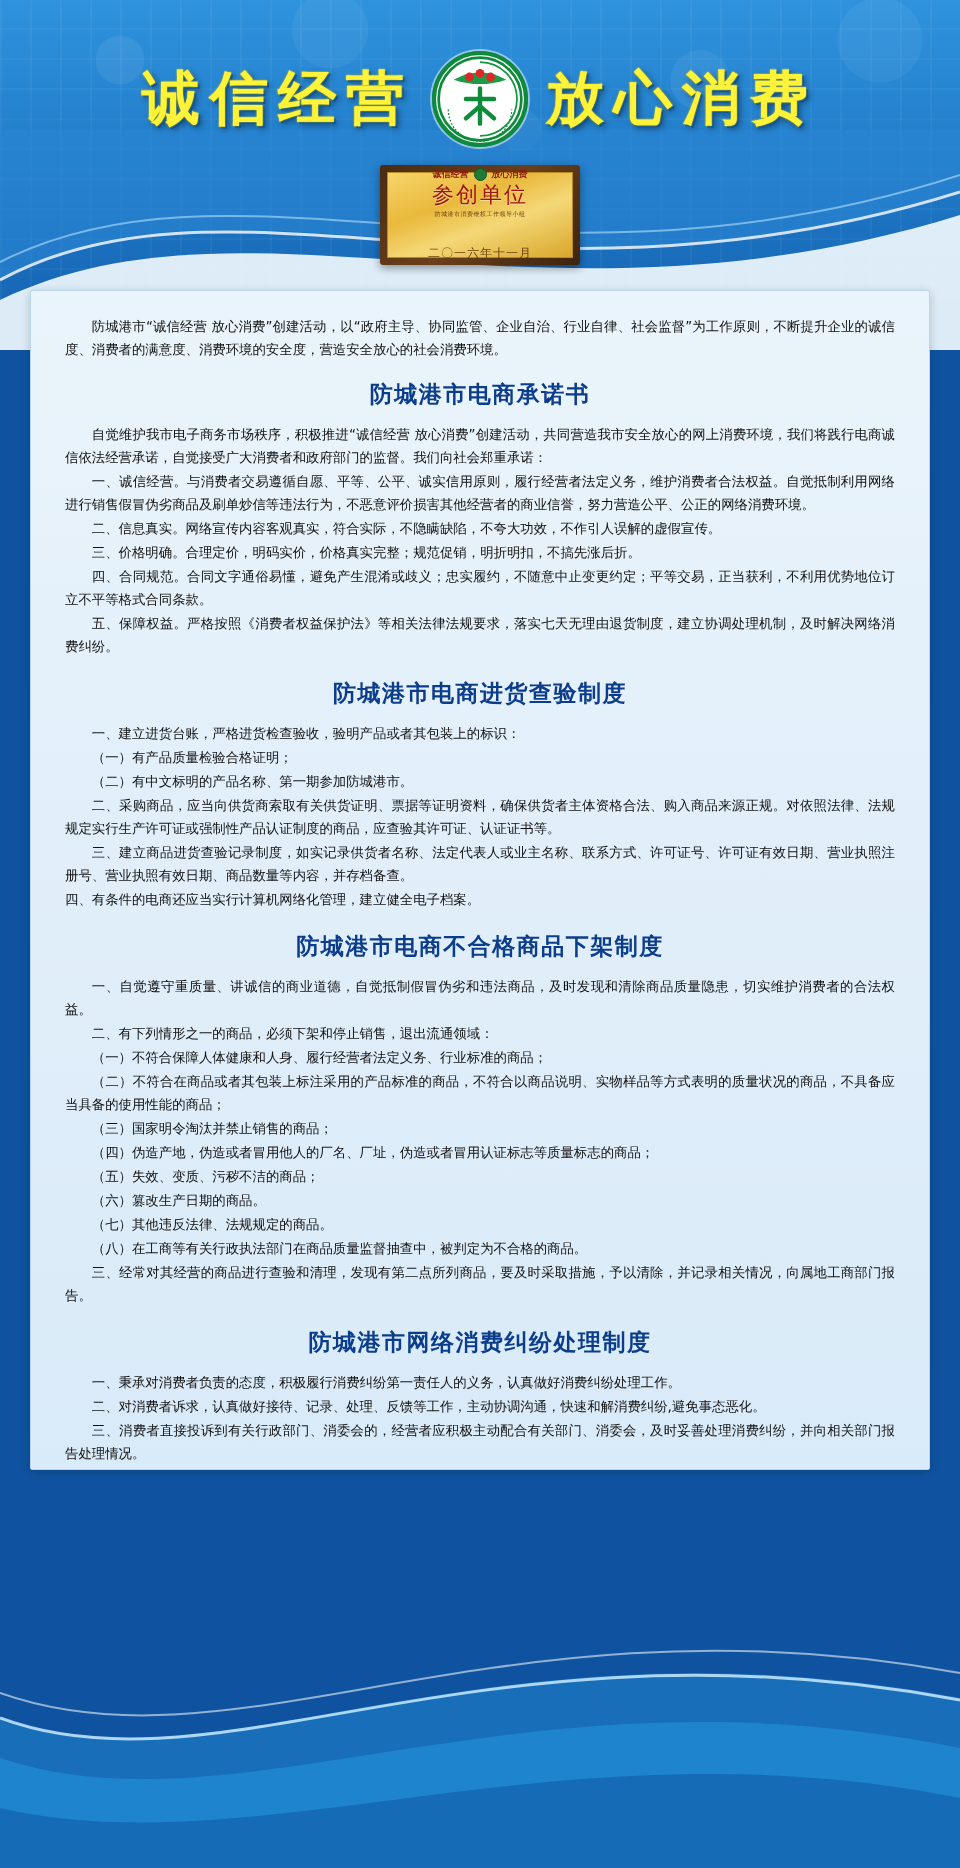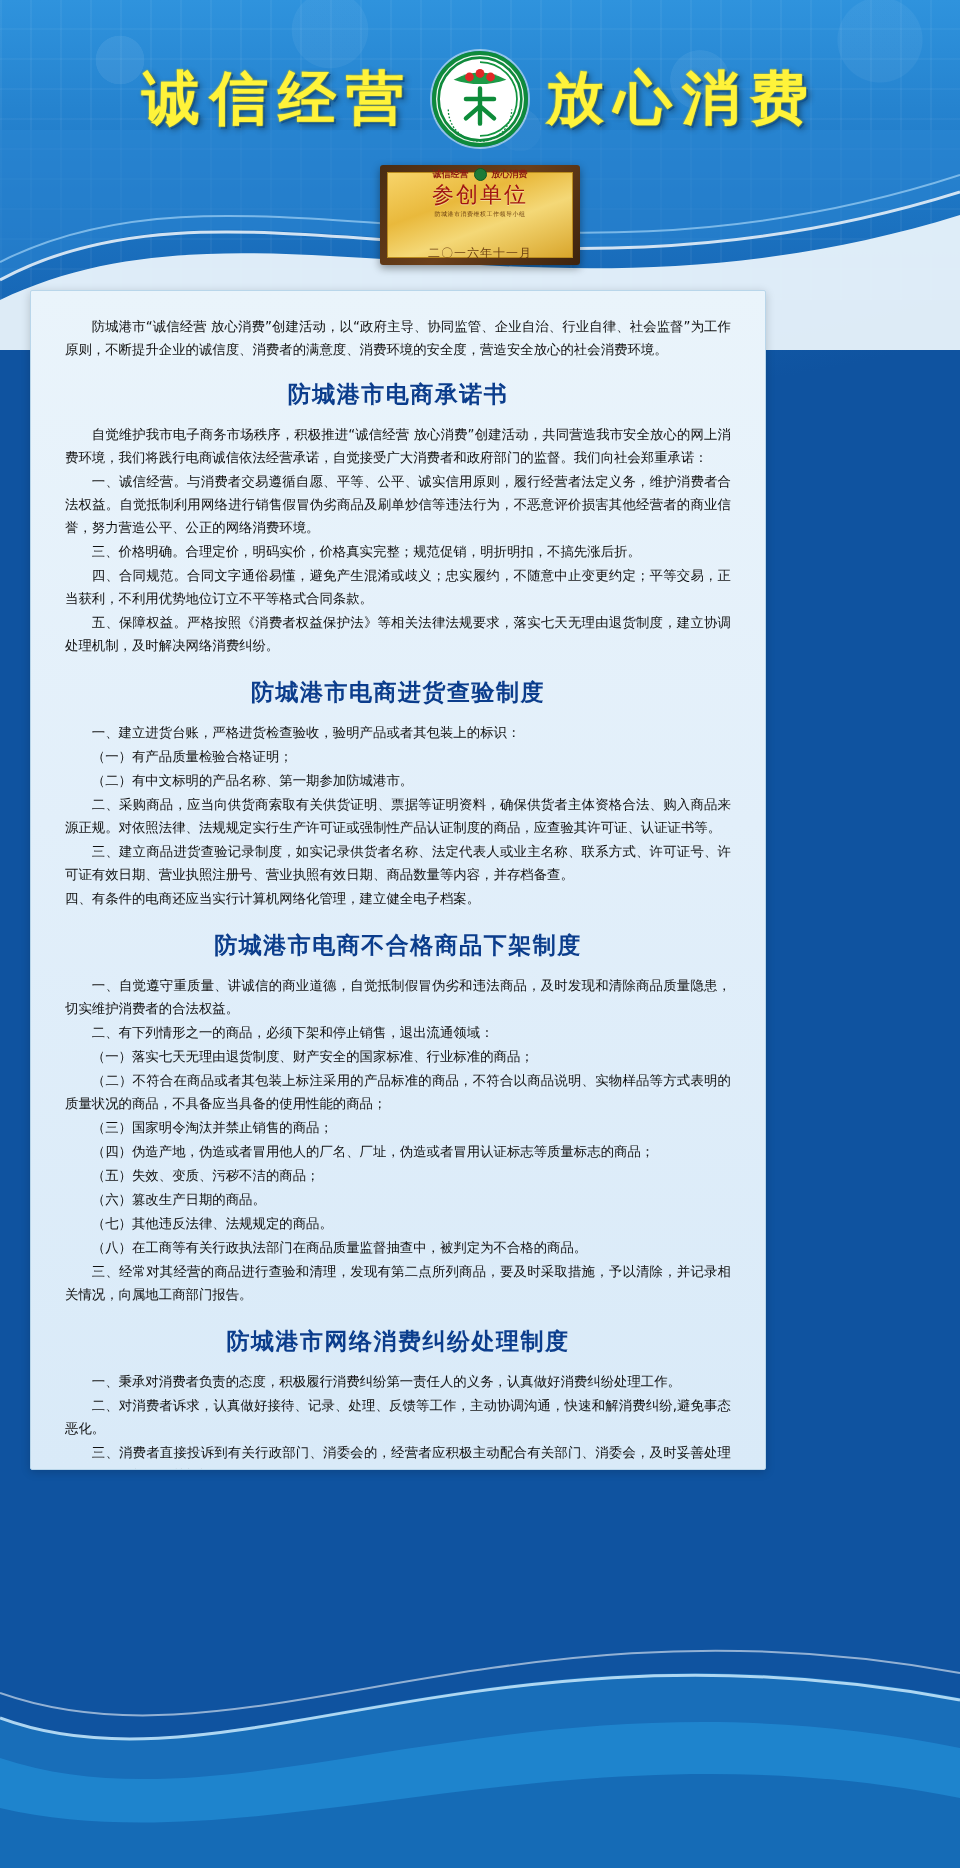--- a/index.html
+++ b/index.html
@@ -145,21 +145,21 @@
     color: #6b3f10;
     letter-spacing: 1px;
     margin-top: 24px;
   }
 
   
   .content {
     position: absolute;
     top: 290px;
     left: 30px;
-    width: 736px;
+    width: 900px;
     height: 1180px;
     background: linear-gradient(180deg, #eaf4fb 0%, #e2effa 45%, #d9eaf8 100%);
     border: 1px solid #b9d6ea;
     border-radius: 2px;
     padding: 24px 34px 20px 34px;
     box-shadow: 0 2px 10px rgba(0,0,0,0.18);
     color: #111;
     font-size: 13.4px;
     line-height: 1.72;
     z-index: 4;
@@ -239,36 +239,37 @@
     </div>
   </div>
 
   <div class="content">
 
     <p class="indent2 blk">防城港市“诚信经营 放心消费”创建活动，以“政府主导、协同监管、企业自治、行业自律、社会监督”为工作原则，不断提升企业的诚信度、消费者的满意度、消费环境的安全度，营造安全放心的社会消费环境。</p>
 
     <div class="sec-title first">防城港市电商承诺书</div>
     <p class="indent2 blk">自觉维护我市电子商务市场秩序，积极推进“诚信经营 放心消费”创建活动，共同营造我市安全放心的网上消费环境，我们将践行电商诚信依法经营承诺，自觉接受广大消费者和政府部门的监督。我们向社会郑重承诺：</p>
     <p class="indent2 blk">一、诚信经营。与消费者交易遵循自愿、平等、公平、诚实信用原则，履行经营者法定义务，维护消费者合法权益。自觉抵制利用网络进行销售假冒伪劣商品及刷单炒信等违法行为，不恶意评价损害其他经营者的商业信誉，努力营造公平、公正的网络消费环境。</p>
+    <p class="indent2 blk">二、信息真实。网络宣传内容客观真实，符合实际，不隐瞒缺陷，不夸大功效，不作引人误解的虚假宣传。</p>
     <p class="indent2 blk">三、价格明确。合理定价，明码实价，价格真实完整；规范促销，明折明扣，不搞先涨后折。</p>
     <p class="indent2 blk">四、合同规范。合同文字通俗易懂，避免产生混淆或歧义；忠实履约，不随意中止变更约定；平等交易，正当获利，不利用优势地位订立不平等格式合同条款。</p>
     <p class="indent2 blk">五、保障权益。严格按照《消费者权益保护法》等相关法律法规要求，落实七天无理由退货制度，建立协调处理机制，及时解决网络消费纠纷。</p>
 
     <div class="sec-title">防城港市电商进货查验制度</div>
     <p class="indent2 blk">一、建立进货台账，严格进货检查验收，验明产品或者其包装上的标识：</p>
     <p class="indent2 blk">（一）有产品质量检验合格证明；</p>
     <p class="indent2 blk">（二）有中文标明的产品名称、第一期参加防城港市。</p>
     <p class="indent2 blk">二、采购商品，应当向供货商索取有关供货证明、票据等证明资料，确保供货者主体资格合法、购入商品来源正规。对依照法律、法规规定实行生产许可证或强制性产品认证制度的商品，应查验其许可证、认证证书等。</p>
     <p class="indent2 blk">三、建立商品进货查验记录制度，如实记录供货者名称、法定代表人或业主名称、联系方式、许可证号、许可证有效日期、营业执照注册号、营业执照有效日期、商品数量等内容，并存档备查。</p>
     <p class="blk">四、有条件的电商还应当实行计算机网络化管理，建立健全电子档案。</p>
 
     <div class="sec-title">防城港市电商不合格商品下架制度</div>
     <p class="indent2 blk">一、自觉遵守重质量、讲诚信的商业道德，自觉抵制假冒伪劣和违法商品，及时发现和清除商品质量隐患，切实维护消费者的合法权益。</p>
     <p class="indent2 blk">二、有下列情形之一的商品，必须下架和停止销售，退出流通领域：</p>
-    <p class="indent2 blk">（一）落实七天无理由退货制度、财产安全的国家标准、行业标准的商品；</p>
+    <p class="indent2 blk">（一）不符合保障人体健康和人身、履行经营者法定义务、行业标准的商品；</p>
     <p class="indent2 blk">（二）不符合在商品或者其包装上标注采用的产品标准的商品，不符合以商品说明、实物样品等方式表明的质量状况的商品，不具备应当具备的使用性能的商品；</p>
     <p class="indent2 blk">（三）国家明令淘汰并禁止销售的商品；</p>
     <p class="indent2 blk">（四）伪造产地，伪造或者冒用他人的厂名、厂址，伪造或者冒用认证标志等质量标志的商品；</p>
     <p class="indent2 blk">（五）失效、变质、污秽不洁的商品；</p>
     <p class="indent2 blk">（六）篡改生产日期的商品。</p>
     <p class="indent2 blk">（七）其他违反法律、法规规定的商品。</p>
     <p class="indent2 blk">（八）在工商等有关行政执法部门在商品质量监督抽查中，被判定为不合格的商品。</p>
     <p class="indent2 blk">三、经常对其经营的商品进行查验和清理，发现有第二点所列商品，要及时采取措施，予以清除，并记录相关情况，向属地工商部门报告。</p>
 
     <div class="sec-title">防城港市网络消费纠纷处理制度</div>

